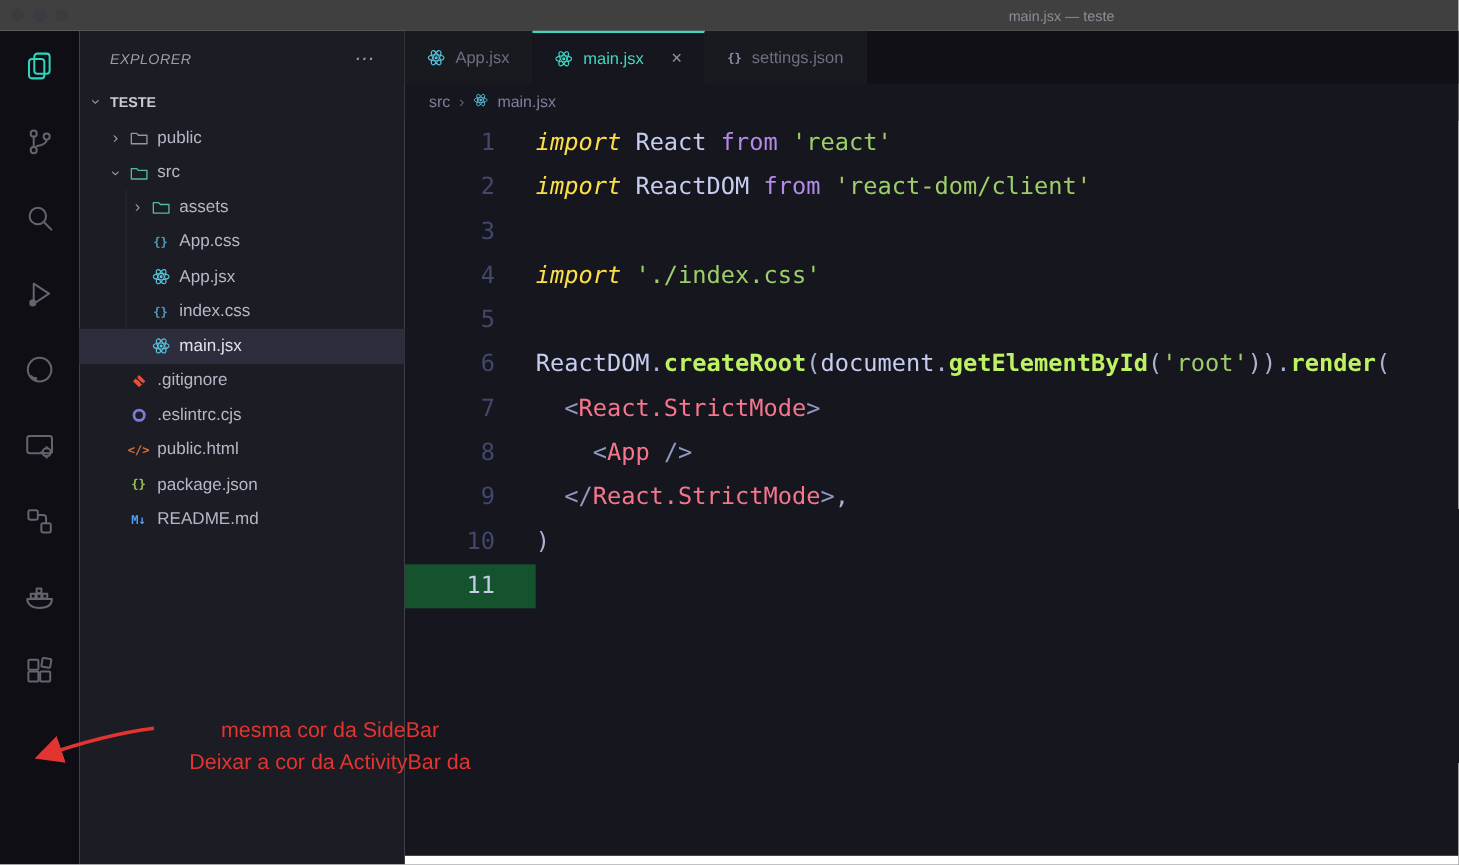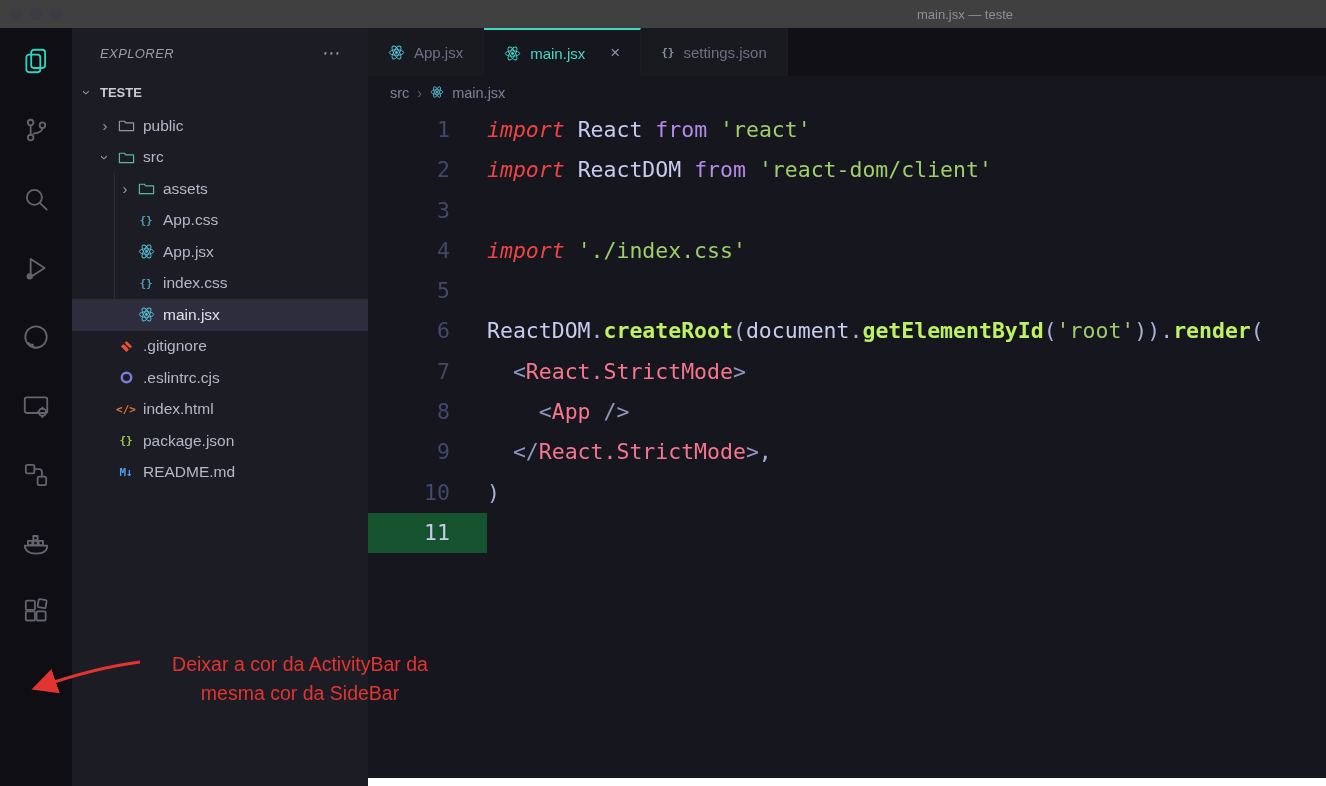--- a/index.html
+++ b/index.html
@@ -65,21 +65,21 @@
   .breadcrumb .crumb { cursor:pointer; }
   .breadcrumb .bsep { color:#5c6078; }
   .breadcrumb svg { width:14px; height:14px; }
 
   
   .code { flex:1; font-family:"DejaVu Sans Mono", monospace; font-size:21.5px; overflow:hidden; }
   .code-line { display:flex; height:40.3px; line-height:40.3px; white-space:pre; }
   .gutter { width:119px; padding-right:37px; text-align:right; color:#42486b; flex:none; }
   .code-line.active .gutter { background:#14532d; color:#c7cbe8; }
   .lc { white-space:pre; }
-  .tk-kw  { color:#ef4444; font-style:italic; }
+  .tk-kw  { color:#fde047; font-style:italic; }
   .tk-frm { color:#b48ae8; }
   .tk-id  { color:#c7cdf0; }
   .tk-fn  { color:#bef264;font-weight:bold; }
   .tk-str { color:#9ece6a; }
   .tk-pl  { color:#aab2d4; }
   .tk-br  { color:#8f98c0; }
   .tk-tag { color:#f7768e; }
 
   .page-gap { height:8px; background:#ffffff; }
 
@@ -273,21 +273,21 @@
                 <circle cx="9" cy="9" r="5" stroke="currentColor" stroke-width="2.6"></circle>
               </svg>
             </span>
             <span>.eslintrc.cjs</span>
           </div>
           <div class="row d1">
             <span class="no-chev"></span>
             <span class="ficon">
               <span class="icon-text" style="color: rgb(224, 112, 58);">&lt;/&gt;</span>
             </span>
-            <span>index.html</span>
+            <span>public.html</span>
           </div>
           <div class="row d1">
             <span class="no-chev"></span>
             <span class="ficon">
               <span class="icon-text" style="color: rgb(158, 196, 82);">{}</span>
             </span>
             <span>package.json</span>
           </div>
           <div class="row d1">
             <span class="no-chev"></span>
@@ -361,22 +361,22 @@
           <div class="code-line"><span class="gutter">9</span><span class="lc"><span class="tk-pl">  </span><span class="tk-br">&lt;/</span><span class="tk-tag">React.StrictMode</span><span class="tk-br">&gt;</span><span class="tk-pl">,</span></span></div>
           <div class="code-line"><span class="gutter">10</span><span class="lc"><span class="tk-pl">)</span></span></div>
           <div class="code-line active"><span class="gutter">11</span><span class="lc"></span></div>
         </div>
       <div class="page-gap"></div>
     </div>
 
   </div>
 
   <div class="annotation" style="color: rgb(226, 52, 48);">
+    <div>mesma cor da SideBar</div>
     <div>Deixar a cor da ActivityBar da</div>
-    <div>mesma cor da SideBar</div>
   </div>
 
   <svg class="arrow-svg" viewBox="0 0 125 55">
     <defs>
       <marker id="arrowhead" markerWidth="9" markerHeight="9" refX="6.5" refY="4" orient="auto">
         <path id="arrow-head-path" d="M0,0 L8,4 L0,8 z" fill="#e23430"></path>
       </marker>
     </defs>
     <path id="arrow-line" d="M120,17 C80,22 45,33 16,43" fill="none" stroke="#e23430" stroke-width="3.2" marker-end="url(#arrowhead)"></path>
   </svg>

